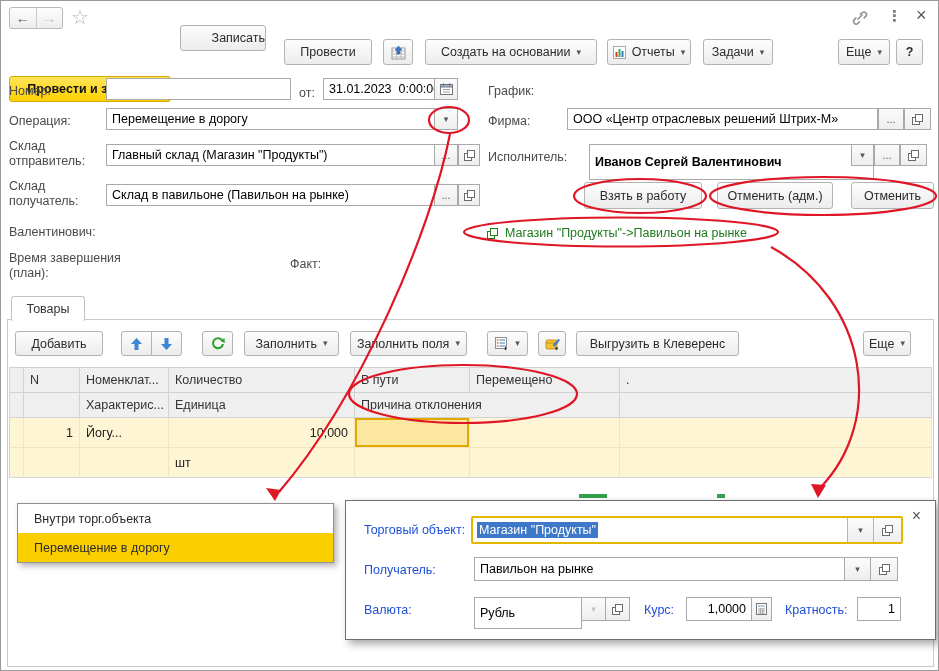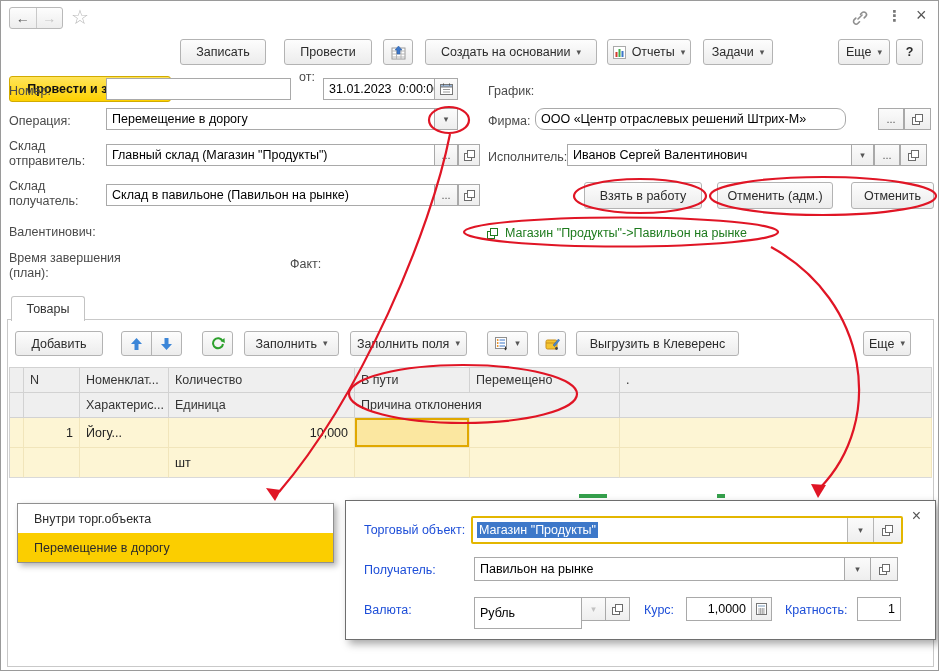--- a/index.html
+++ b/index.html
@@ -47,21 +47,21 @@
       <path d="M9.5 4.2 L11 2.7 a2.6 2.6 0 0 1 3.7 3.7 L13.2 7.9"></path>
       <path d="M8.5 11.8 L7 13.3 a2.6 2.6 0 0 1 -3.7 -3.7 L4.8 8.1"></path>
     </g>
   </svg>
   <div class="abs" style="left:886px;top:6px;font-size:15px;font-weight:bold;color:#767676;">⋮</div>
   <div class="abs" style="left:915px;top:4px;font-size:18px;color:#555;">×</div>
 
   <div class="btn btn-yellow" style="left:8px;top:38px;width:162px;height:26px;">
       <span>Провести и закрыть</span>
     </div>
-  <div class="btn" style="left:179px;top:38px;width:86px;height:26px;">
+  <div class="btn" style="left:179px;top:24px;width:86px;height:26px;justify-content:flex-end;">
       <span>Записать</span>
     </div>
   <div class="btn" style="left:283px;top:38px;width:88px;height:26px;">
       <span>Провести</span>
     </div>
   <div class="btn" style="left:382px;top:38px;width:30px;height:26px;">
     <svg width="15" height="15" viewBox="0 0 15 15">
       <rect x="1" y="3" width="13" height="11" fill="#fff" stroke="#9a9a9a"></rect>
       <path d="M1 6 H14 M1 9 H14 M1 12 H14 M5.5 3 V14 M10 3 V14" stroke="#b5b5b5" stroke-width="1"></path>
       <path d="M7.5 1 L11 5 H9 V9 H6 V5 H4 Z" fill="#3c76c8" stroke="#2a5ea6" stroke-width="0.5"></path>
@@ -88,56 +88,56 @@
   <div class="btn" style="left:837px;top:38px;width:52px;height:26px;">
     <span>Еще</span>
     <span class="caret">▾</span>
   </div>
   <div class="btn" style="left:895px;top:38px;width:27px;height:26px;font-weight:bold;">
       <span>?</span>
     </div>
 
   <div class="lbl" style="left:8px;top:83px;">Номер:</div>
   <div class="field" style="left:105px;top:77px;width:185px;height:22px;"></div>
-  <div class="lbl" style="left:298px;top:69px;text-align:center;">от:</div>
+  <div class="lbl" style="left:298px;top:85px;text-align:center;">от:</div>
   <div class="field" style="left:322px;top:77px;width:112px;height:22px;">31.01.2023  0:00:00</div>
   <div class="fbtn" style="left:433px;top:77px;width:24px;height:22px;">
     <svg width="13" height="12" viewBox="0 0 13 12">
       <rect x="0.5" y="1.5" width="12" height="10" fill="#fff" stroke="#777"></rect>
       <rect x="0.5" y="1.5" width="12" height="2.5" fill="#9db8d8" stroke="#777"></rect>
       <path d="M3 6.5 H10 M3 9 H10" stroke="#9a9a9a"></path>
       <path d="M3.5 0.5 V2.5 M9.5 0.5 V2.5" stroke="#555"></path>
     </svg>
   </div>
   <div class="lbl" style="left:487px;top:83px;">График:</div>
 
   <div class="lbl" style="left:8px;top:113px;">Операция:</div>
   <div class="field" style="left:105px;top:107px;width:329px;height:22px;">Перемещение в дорогу</div>
   <div class="fbtn" style="left:433px;top:107px;width:24px;height:22px;">
       <span class="caret">▾</span>
     </div>
   <div class="lbl" style="left:487px;top:113px;">Фирма:</div>
-  <div class="field" style="left:534px;top:107px;width:311px;height:22px;border-radius:9px;">ООО «Центр отраслевых решений Штрих-М»</div>
+  <div class="field" style="left:566px;top:107px;width:311px;height:22px;">ООО «Центр отраслевых решений Штрих-М»</div>
   <div class="fbtn" style="left:877px;top:107px;width:26px;height:22px;">
       <span>...</span>
     </div>
   <div class="fbtn" style="left:903px;top:107px;width:27px;height:22px;">
       <span class="ic-open"></span>
     </div>
 
   <div class="lbl" style="left:8px;top:138px;width:92px;">Склад отправитель:</div>
   <div class="field" style="left:105px;top:143px;width:329px;height:22px;">Главный склад (Магазин "Продукты")</div>
   <div class="fbtn" style="left:433px;top:143px;width:24px;height:22px;">
       <span>...</span>
     </div>
   <div class="fbtn" style="left:457px;top:143px;width:22px;height:22px;">
       <span class="ic-open"></span>
     </div>
   <div class="lbl" style="left:487px;top:149px;">Исполнитель:</div>
-  <div class="field" style="left:566px;top:143px;width:285px;height:22px;">Иванов Сергей Валентинович</div>
+  <div class="field" style="left:588px;top:143px;width:285px;height:36px;font-weight:bold;">Иванов Сергей Валентинович</div>
   <div class="fbtn" style="left:850px;top:143px;width:23px;height:22px;">
       <span class="caret">▾</span>
     </div>
   <div class="fbtn" style="left:873px;top:143px;width:26px;height:22px;">
       <span>...</span>
     </div>
   <div class="fbtn" style="left:899px;top:143px;width:27px;height:22px;">
       <span class="ic-open"></span>
     </div>
 

